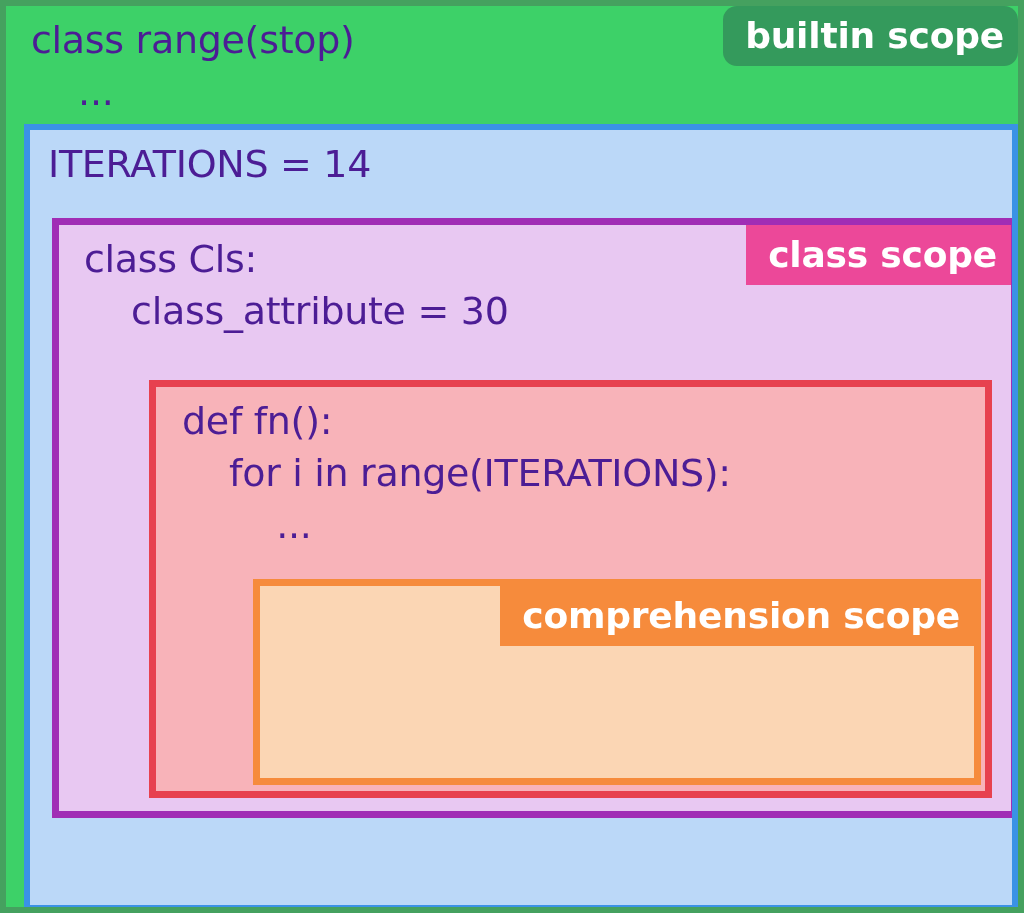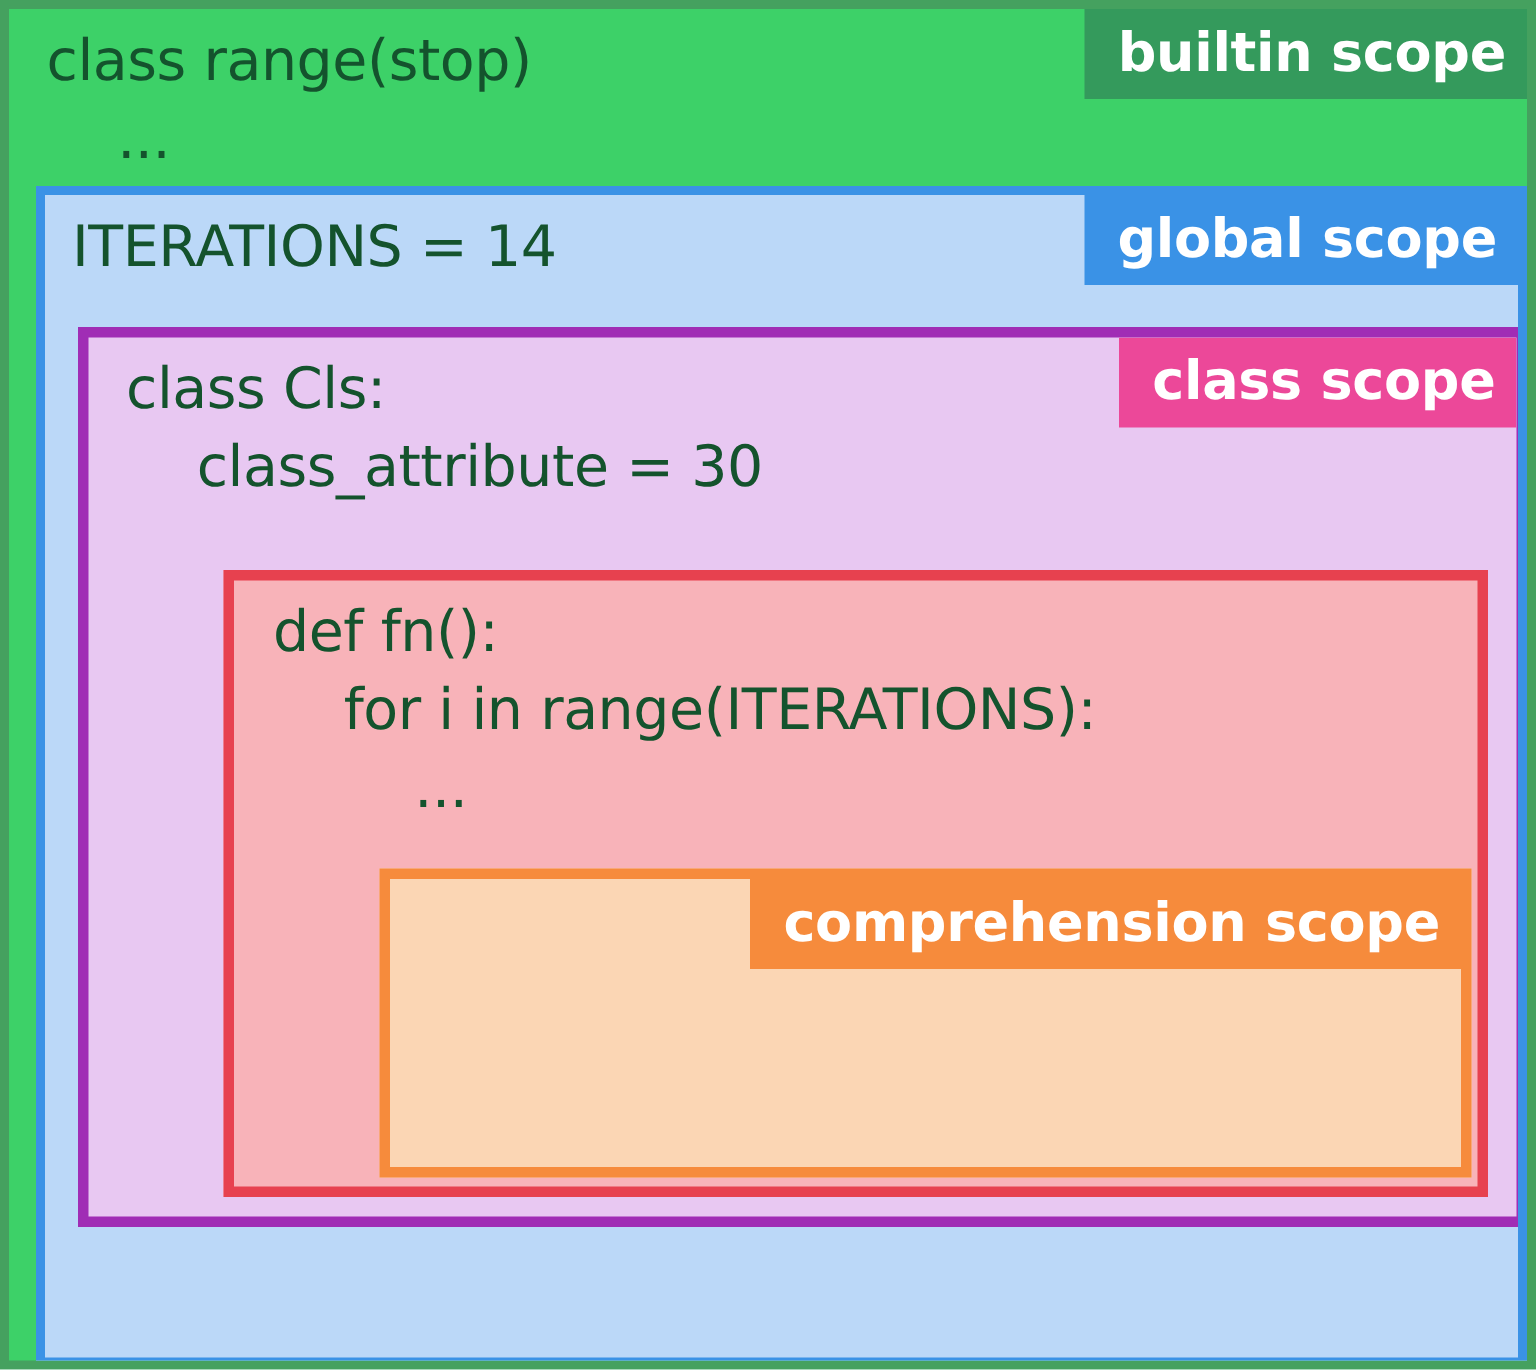--- a/index.html
+++ b/index.html
@@ -35,36 +35,37 @@
     font-weight: bold;
     white-space: nowrap;
     letter-spacing: -0.2px;
   }
 
   
   .code {
     position: absolute;
     font-size: 38px;
     line-height: 52px;
-    color: #14532d;
+    color: #4c1d95;
     white-space: pre;
     letter-spacing: -0.3px;
   }
 
   
   #builtin-scope {
     left: 0px;
     top: 0px;
     width: 1024px;
     height: 913px;
     background: #3dd168;
     border: 6px solid #45a15f;
   }
   #builtin-label {
     background: #349a5c;
+    border-radius: 14px;
   }
   #builtin-code {
     left: 25px;
     top: 8px;
   }
 
   
   #global-scope {
     left: 18px;
     top: 118px;
@@ -143,21 +144,20 @@
 
   <div class="scope" id="builtin-scope">
 
     <div class="scope-label" id="builtin-label">builtin scope</div>
 
     <div class="code" id="builtin-code">class range(stop)
     ...</div>
 
     <div class="scope" id="global-scope">
 
-      <div class="scope-label" id="global-label">global scope</div>
 
       <div class="code" id="global-code-top">ITERATIONS = 14</div>
 
 
       <div class="scope" id="class-scope">
 
         <div class="scope-label" id="class-label">class scope</div>
 
         <div class="code" id="class-code">class Cls:
     class_attribute = 30</div>

